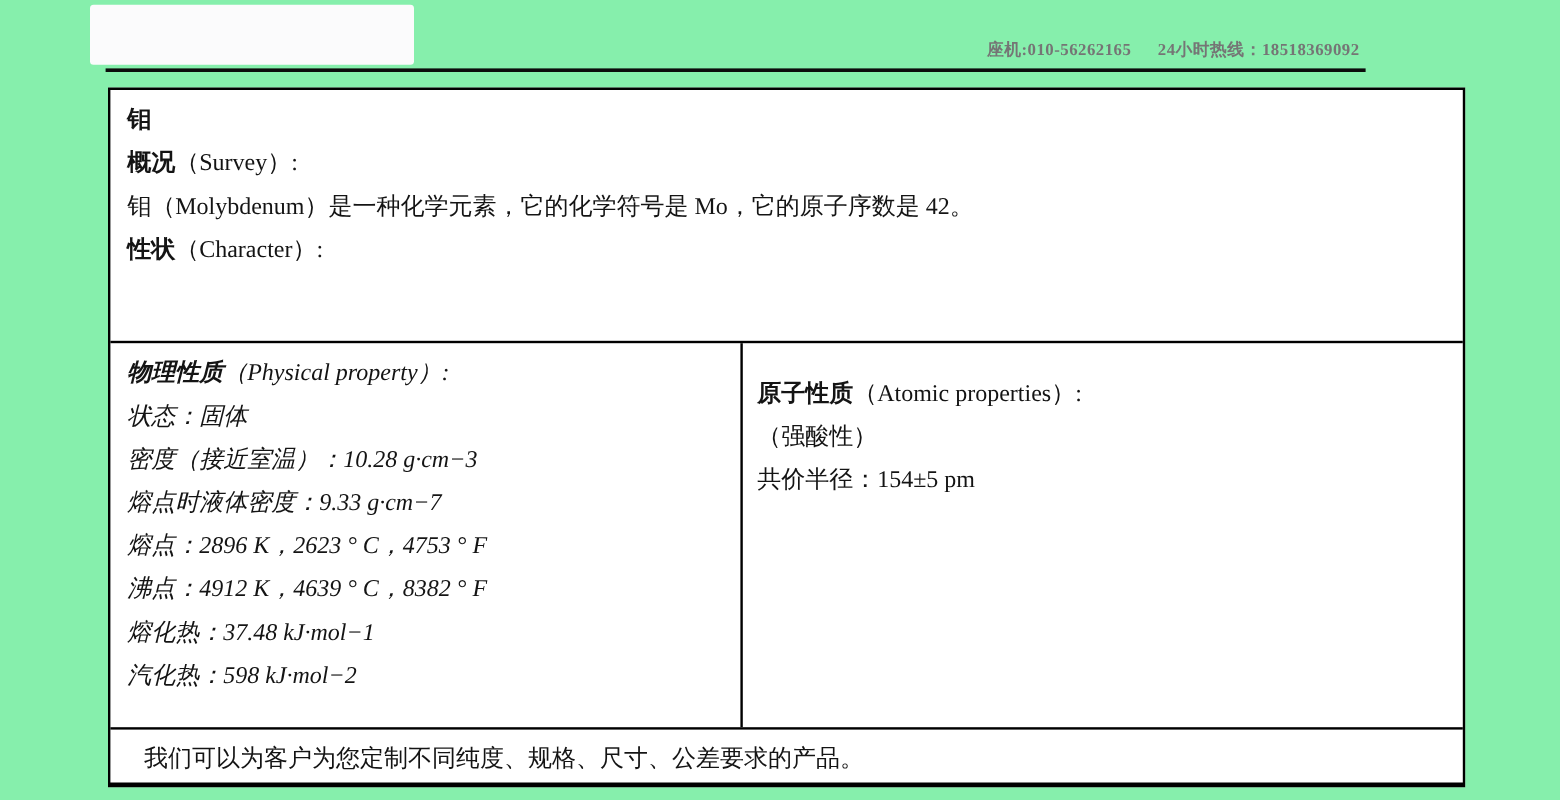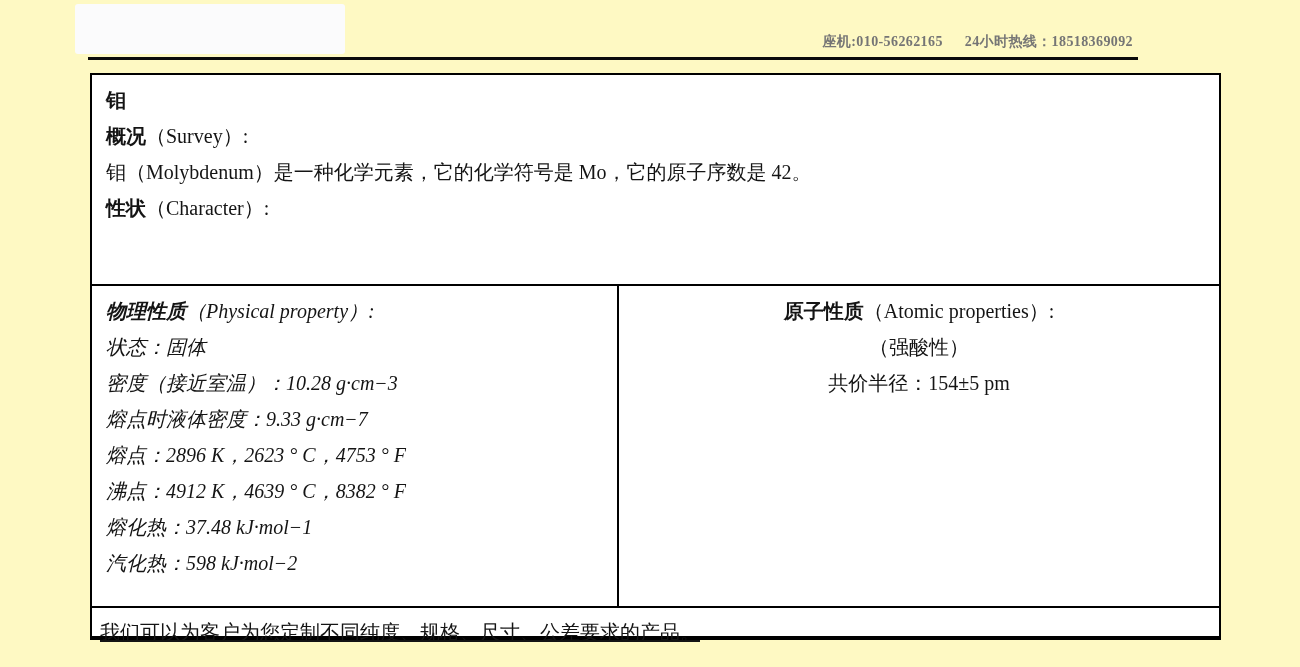--- a/index.html
+++ b/index.html
@@ -9,21 +9,21 @@
     width: 1300px;
     height: 667px;
     overflow: hidden;
     font-family: "Liberation Serif", "DejaVu Serif", serif;
     color: #141414;
   }
   .page {
     position: relative;
     width: 1300px;
     height: 667px;
-    background: #fef9c3;
+    background: #86efac;
   }
   
   .logo-ghost {
     position: absolute;
     left: 75px;
     top: 4px;
     width: 270px;
     height: 50px;
     background: #fbfbfc;
     border-radius: 3px;
@@ -76,29 +76,27 @@
   }
   .cell-left {
     width: 527px;
     border-right: 2px solid #000;
     padding: 7px 14px 0 14px;
     box-sizing: border-box;
     font-style: italic;
   }
   .cell-right {
     flex: 1;
-    padding: 7px 12px 0 12px;
+    padding: 24px 12px 0 12px;
     box-sizing: border-box;
-    text-align: center;
   }
   .row-note {
-    height: 28px;
-    padding: 6px 14px 0 8px;
+    height: 44px;
+    padding: 6px 14px 0 28px;
     box-sizing: border-box;
-    text-decoration: underline;
   }
   .line {
     font-size: 20px;
     line-height: 36px;
     white-space: nowrap;
   }
   .b {
     font-weight: bold;
   }
 </style>

